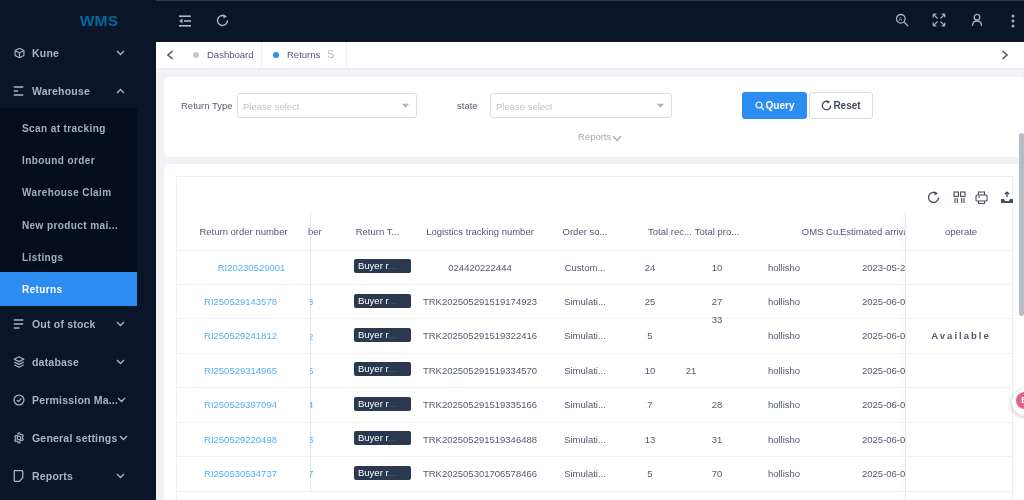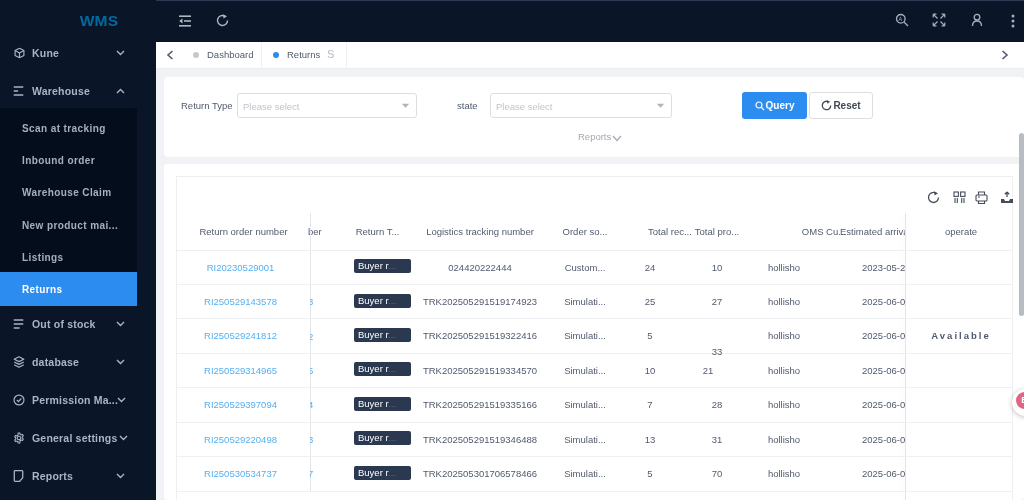--- a/index.html
+++ b/index.html
@@ -265,21 +265,21 @@
 
 <div class="rowline" style="top:250px;"></div>
 <div class="rowline" style="top:284px;"></div>
 <div class="rowline" style="top:318px;"></div>
 <div class="rowline" style="top:353px;"></div>
 <div class="rowline" style="top:387px;"></div>
 <div class="rowline" style="top:422px;"></div>
 <div class="rowline" style="top:456px;"></div>
 <div class="rowline" style="top:491px;"></div>
 
-<div class="cell link" style="padding-right:6px;left:177px;top:250px;width:133px;">RI20230529001</div>
+<div class="cell link" style="padding-right:6px;left:188px;top:250px;width:133px;">RI20230529001</div>
 <div class="badge" style="left:354px;top:259px;">Buyer r<span style="opacity:0.25;">...</span></div>
 <div class="cell" style="left:420px;top:250px;width:120px;">024420222444</div>
 <div class="cell" style="left:550px;top:250px;width:70px;">Custom...</div>
 <div class="cell" style="left:620px;top:250px;width:60px;">24</div>
 <div class="cell" style="left:687px;top:250px;width:60px;">10</div>
 <div class="cell" style="left:754px;top:250px;width:60px;">hollisho</div>
 <div class="cell" style="left:862px;top:250px;width:43px;justify-content:flex-start;overflow:hidden;">2023-05-26</div>
 
 <div class="cell link" style="padding-right:6px;left:177px;top:284px;width:133px;">RI250529143578</div>
 <div class="abs" style="left:310px;top:284px;width:4px;height:34px;overflow:hidden;">
@@ -294,34 +294,34 @@
 <div class="cell" style="left:862px;top:284px;width:43px;justify-content:flex-start;overflow:hidden;">2025-06-05</div>
 
 <div class="cell link" style="padding-right:6px;left:177px;top:318px;width:133px;height:35px;">RI250529241812</div>
 <div class="abs" style="left:310px;top:318px;width:4px;height:35px;overflow:hidden;">
     <span style="position:absolute;left:-2px;top:50%;transform:translateY(-50%);font-size:9.5px;color:#55b0f2;">2</span>
   </div>
 <div class="badge" style="left:354px;top:328px;">Buyer r<span style="opacity:0.25;">...</span></div>
 <div class="cell" style="left:420px;top:318px;width:120px;height:35px;">TRK202505291519322416</div>
 <div class="cell" style="left:550px;top:318px;width:70px;height:35px;">Simulati...</div>
 <div class="cell" style="left:620px;top:318px;width:60px;height:35px;">5</div>
-<div class="cell" style="left:687px;top:334px;width:60px;height:35px;">33</div>
+<div class="cell" style="left:687px;top:302px;width:60px;height:35px;">33</div>
 <div class="cell" style="left:754px;top:318px;width:60px;height:35px;">hollisho</div>
 <div class="cell" style="left:862px;top:318px;width:43px;height:35px;justify-content:flex-start;overflow:hidden;">2025-06-05</div>
 <div class="cell" style="left:906px;top:318px;width:110px;height:35px;letter-spacing:2px;font-weight:bold;">Available</div>
 
 <div class="cell link" style="padding-right:6px;left:177px;top:353px;width:133px;">RI250529314965</div>
 <div class="abs" style="left:310px;top:353px;width:4px;height:34px;overflow:hidden;">
     <span style="position:absolute;left:-2px;top:50%;transform:translateY(-50%);font-size:9.5px;color:#55b0f2;">5</span>
   </div>
 <div class="badge" style="left:354px;top:362px;">Buyer r<span style="opacity:0.25;">...</span></div>
 <div class="cell" style="left:420px;top:353px;width:120px;">TRK202505291519334570</div>
 <div class="cell" style="left:550px;top:353px;width:70px;">Simulati...</div>
 <div class="cell" style="left:620px;top:353px;width:60px;">10</div>
-<div class="cell" style="left:678px;top:353px;width:60px;">21</div>
+<div class="cell" style="left:661px;top:353px;width:60px;">21</div>
 <div class="cell" style="left:754px;top:353px;width:60px;">hollisho</div>
 <div class="cell" style="left:862px;top:353px;width:43px;justify-content:flex-start;overflow:hidden;">2025-06-05</div>
 
 <div class="cell link" style="padding-right:6px;left:177px;top:387px;width:133px;">RI250529397094</div>
 <div class="abs" style="left:310px;top:387px;width:4px;height:34px;overflow:hidden;">
     <span style="position:absolute;left:-2px;top:50%;transform:translateY(-50%);font-size:9.5px;color:#55b0f2;">4</span>
   </div>
 <div class="badge" style="left:354px;top:397px;">Buyer r<span style="opacity:0.25;">...</span></div>
 <div class="cell" style="left:420px;top:387px;width:120px;">TRK202505291519335166</div>
 <div class="cell" style="left:550px;top:387px;width:70px;">Simulati...</div>

